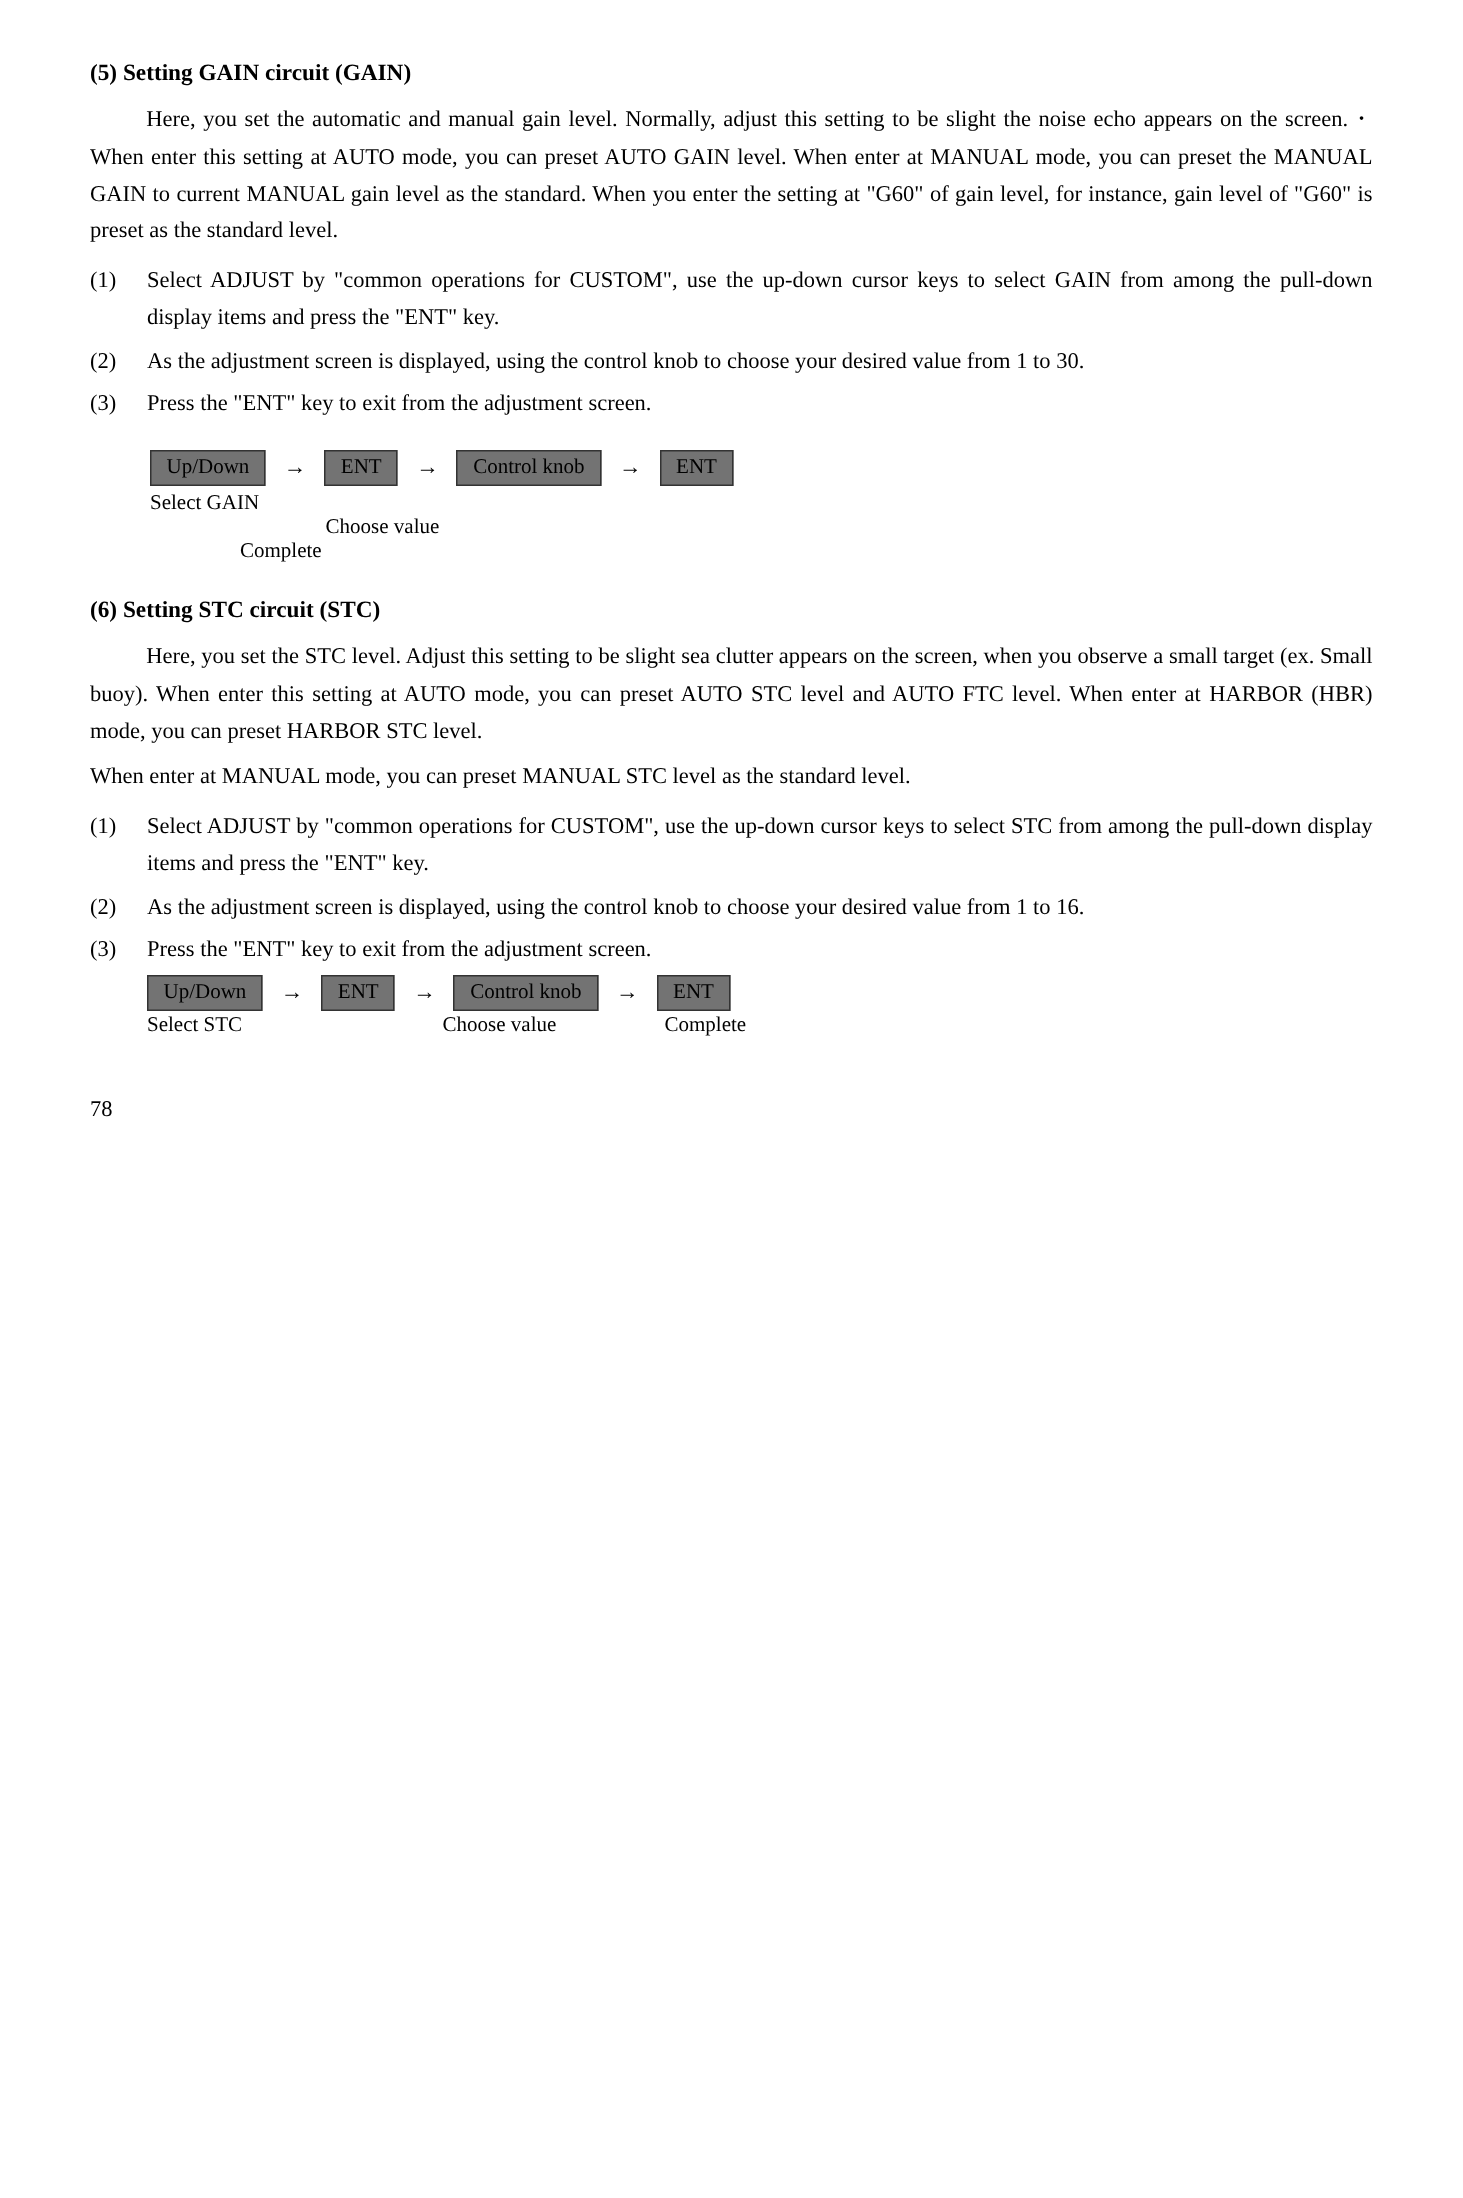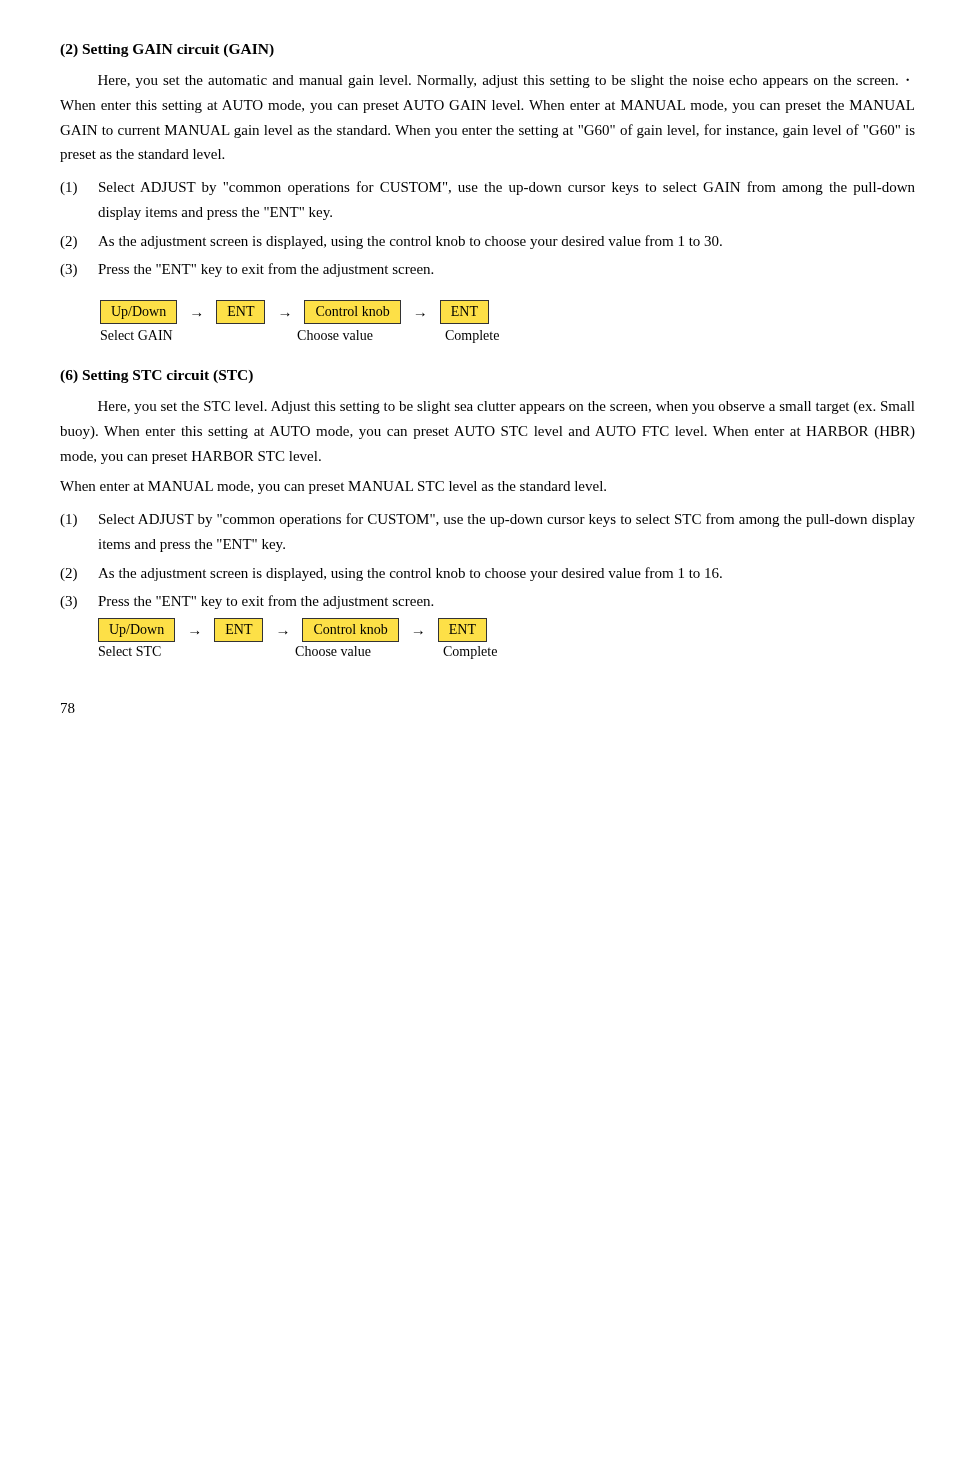--- a/index.html
+++ b/index.html
@@ -50,31 +50,32 @@
       display: flex;
       align-items: center;
       margin: 18px 0 4px 40px;
       gap: 0px;
     }
     .flow-box {
       border: 1.5px solid #333;
       padding: 3px 10px;
       font-size: 14px;
       white-space: nowrap;
-      background: #fde047;
+      background: #737373;
     }
     .flow-arrow {
       font-size: 15px;
       margin: 0 12px;
     }
     .flow-labels {
       display: flex;
       align-items: flex-start;
       margin: 2px 0 14px 40px;
       font-size: 14px;
+      flex-direction: column;
     }
     .section-gap {
       margin-top: 22px;
     }
     .small-gap {
       margin-top: 8px;
     }
     .page-number {
       margin-top: 40px;
       font-size: 15px;
@@ -91,21 +92,21 @@
       align-items: flex-start;
       margin: 2px 0 10px 38px;
       font-size: 14px;
     }
   </style>
 </head>
 <body>
 
 <div>
 
-  <p class="section-title">(2) Setting GAIN circuit (GAIN)</p>
+  <p class="section-title">(5) Setting GAIN circuit (GAIN)</p>
 
   <p class="para-indent">Here, you set the automatic and manual gain level. Normally, adjust this setting to be slight the noise echo appears on the screen.・When enter this setting at AUTO mode, you can preset AUTO GAIN level. When enter at MANUAL mode, you can preset the MANUAL GAIN to current MANUAL gain level as the standard. When you enter the setting at "G60" of gain level, for instance, gain level of "G60" is preset as the standard level.</p>
 
   <div class="list-item small-gap">
     <span class="list-num">(1)</span>
     <span class="list-content">Select ADJUST by "common operations for CUSTOM", use the up-down cursor keys to select  GAIN from among the pull-down display items and press the "ENT" key.</span>
   </div>
 
   <div class="list-item">
     <span class="list-num">(2)</span>

